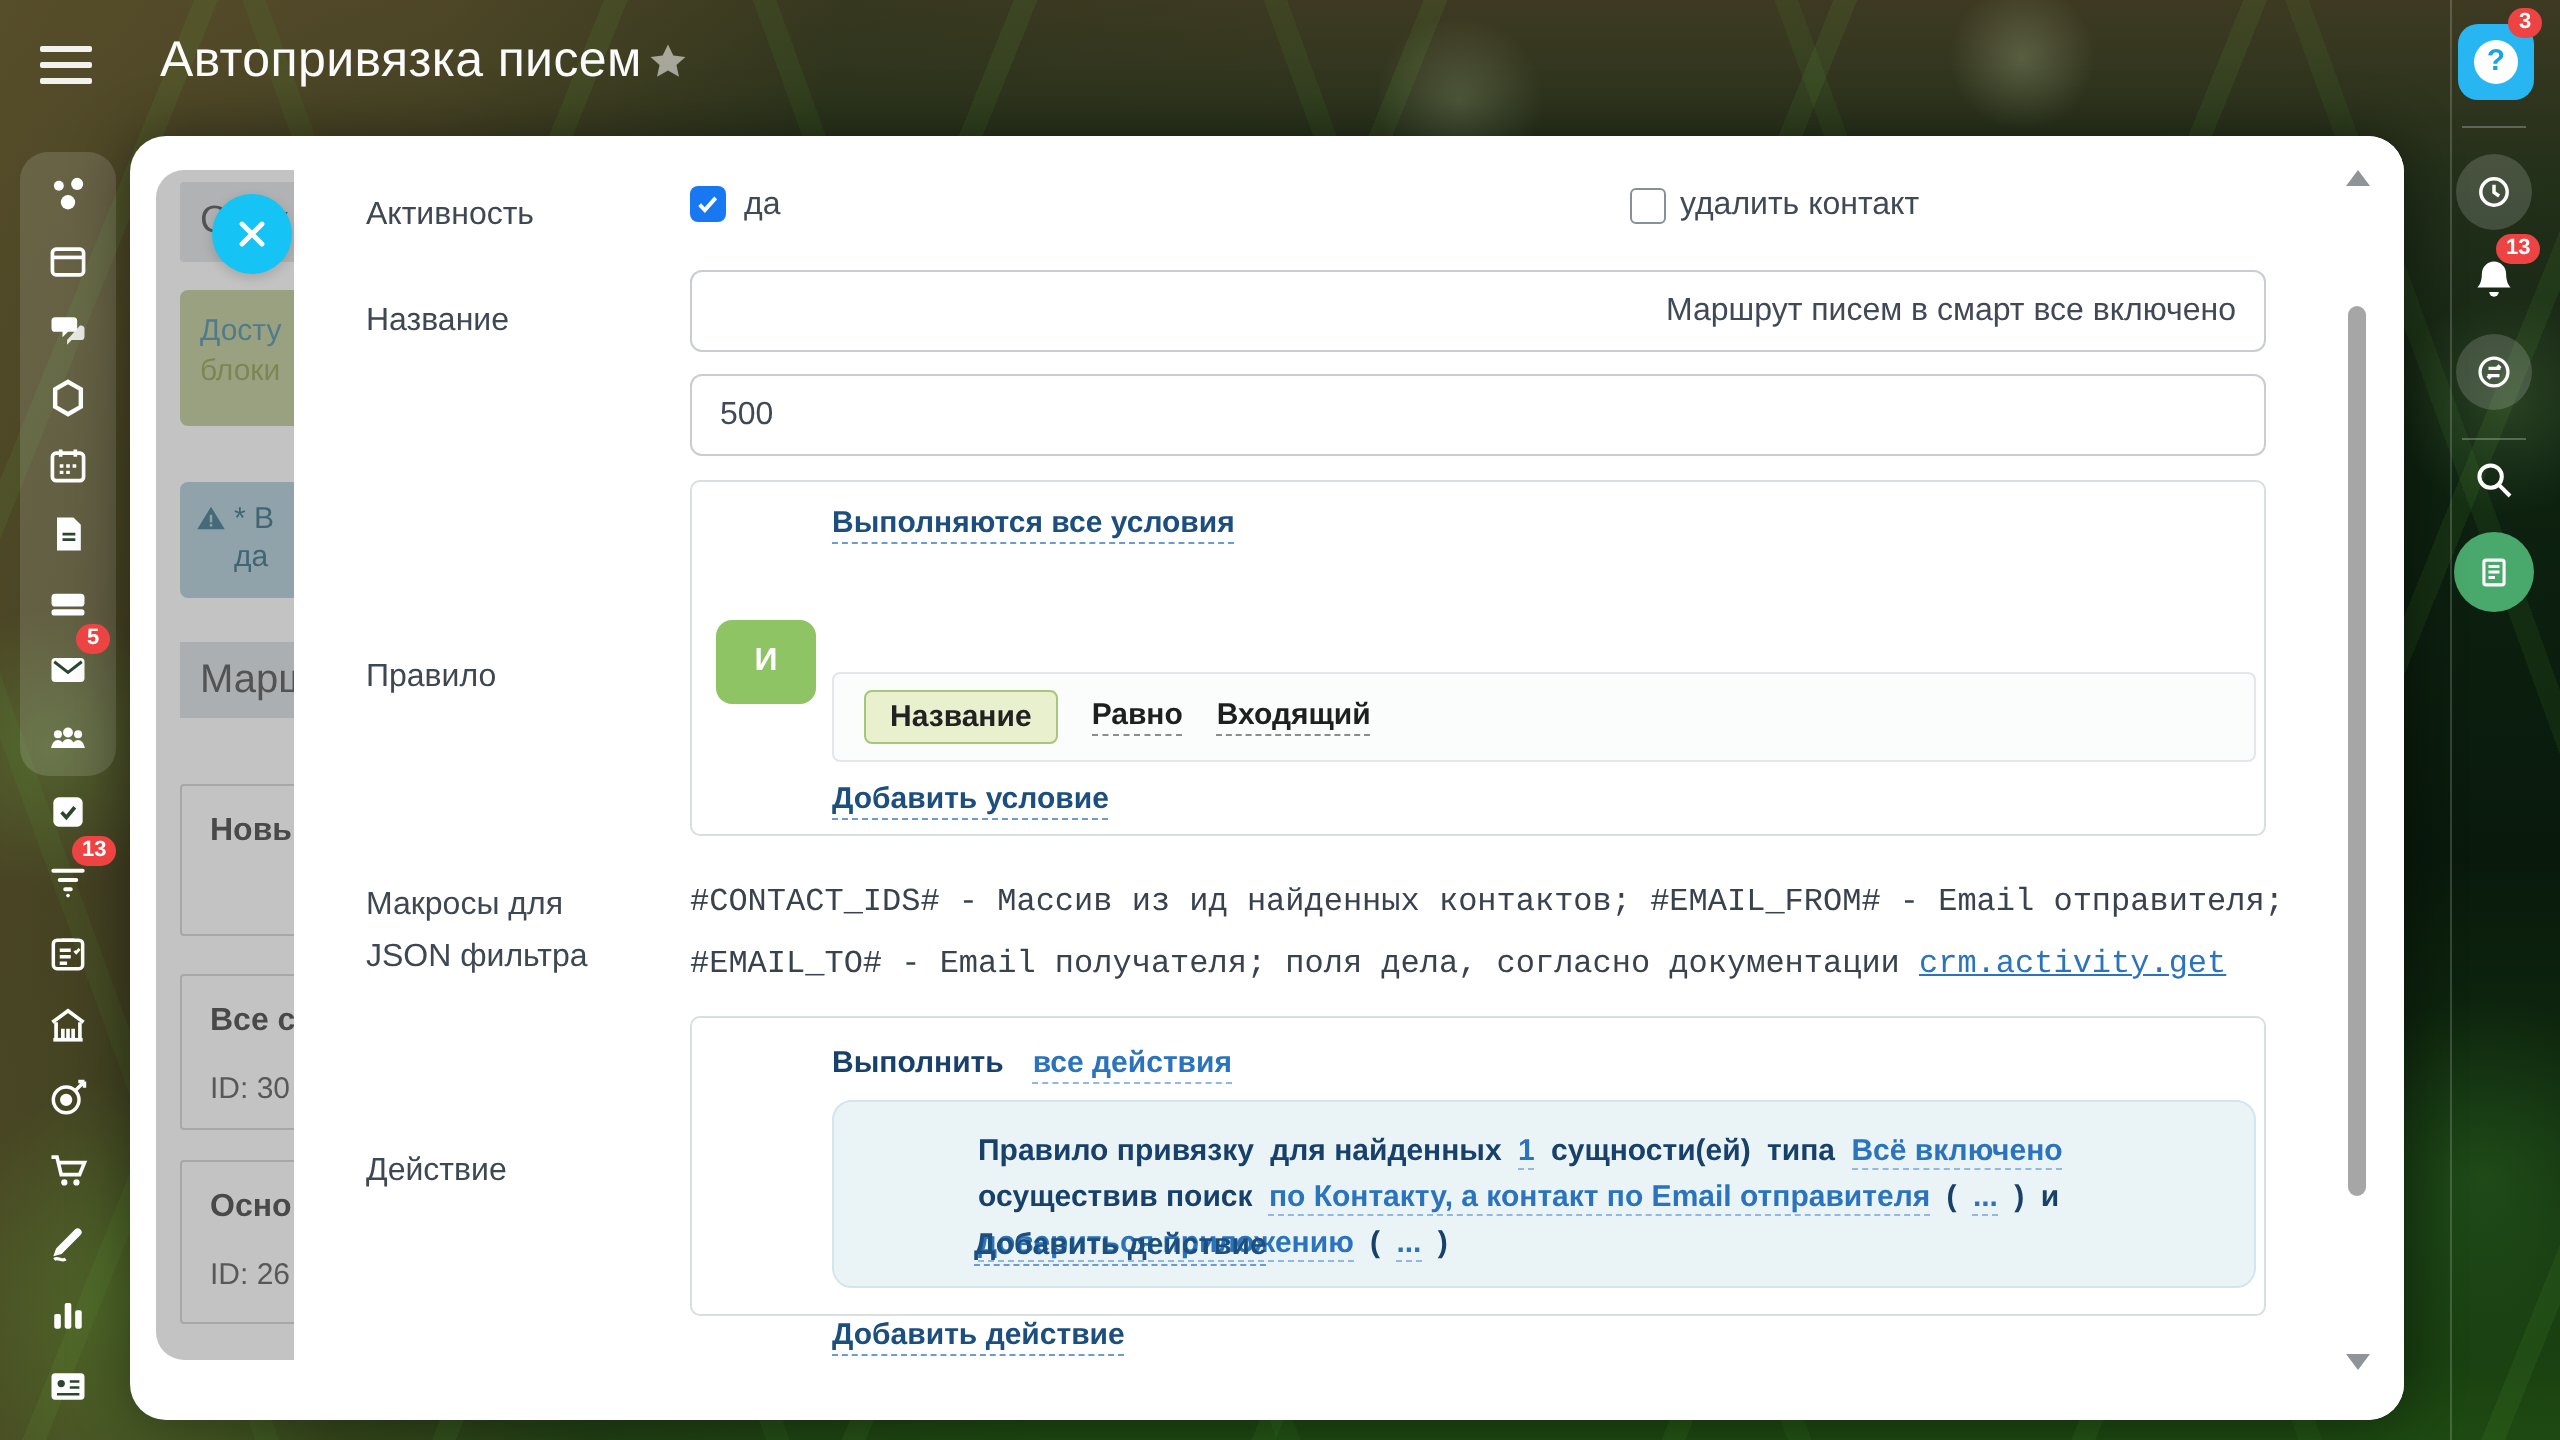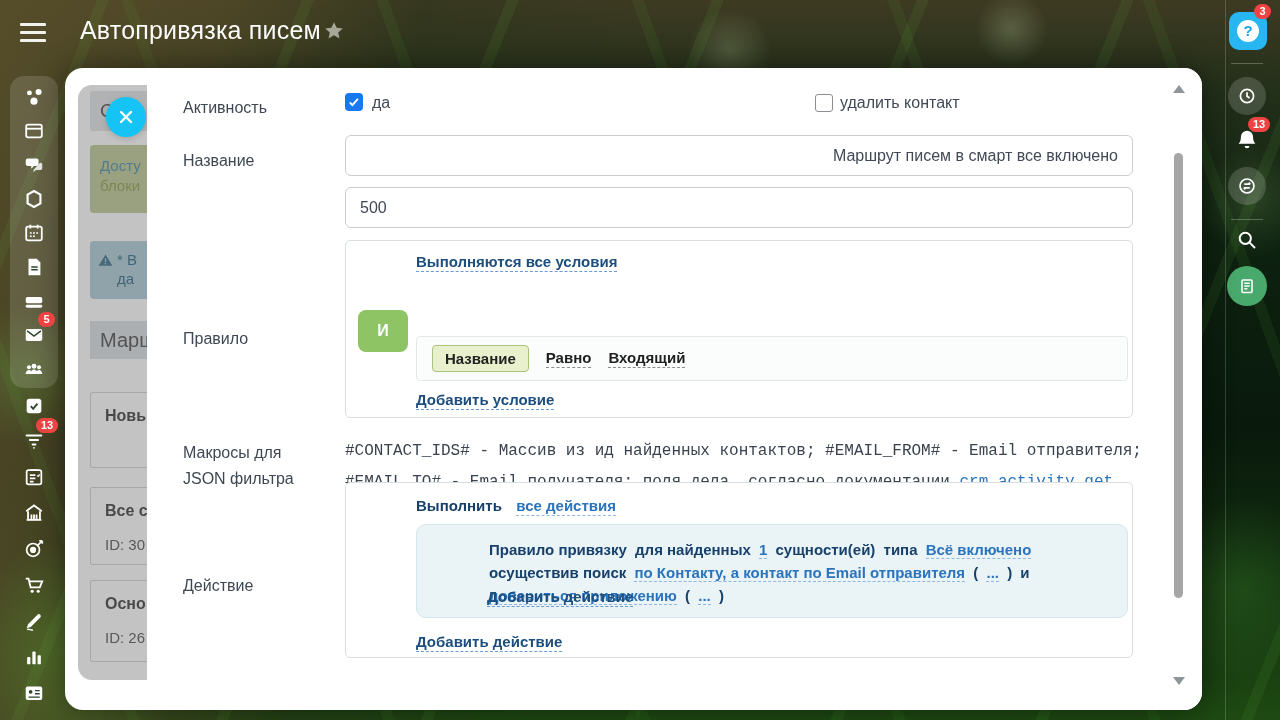--- a/index.html
+++ b/index.html
@@ -327,21 +327,21 @@
           <span class="op">Равно</span>
           <span class="op">Входящий</span>
         </div>
         <a class="link-navy" style="position:absolute;left:70px;top:150px">Добавить условие</a>
       </div>
 
       <div class="flabel" style="top:372px;width:140px">Макросы для JSON фильтра</div>
       <div class="macros"><span>#CONTACT_IDS# - Массив из ид найденных контактов; #EMAIL_FROM# - Email отправителя; #EMAIL_TO# - Email получателя; поля дела, согласно документации </span><a>crm.activity.get</a></div>
 
       <div class="flabel" style="top:505px">Действие</div>
-      <div class="gbox" style="top:414px;height:176px">
+      <div class="gbox" style="top:440px;height:150px">
         <div style="position:absolute;left:70px;top:14px">
           <span class="navy-txt">Выполнить</span>
           <a class="link-blue" style="margin-left:10px">все действия</a>
         </div>
         <div class="inner-blue">
           <div class="sentence">
             <span class="w">Правило привязку</span>
             <span class="w">для найденных</span>
             <span class="lb">1</span>
             <span class="w">сущности(ей)</span>

